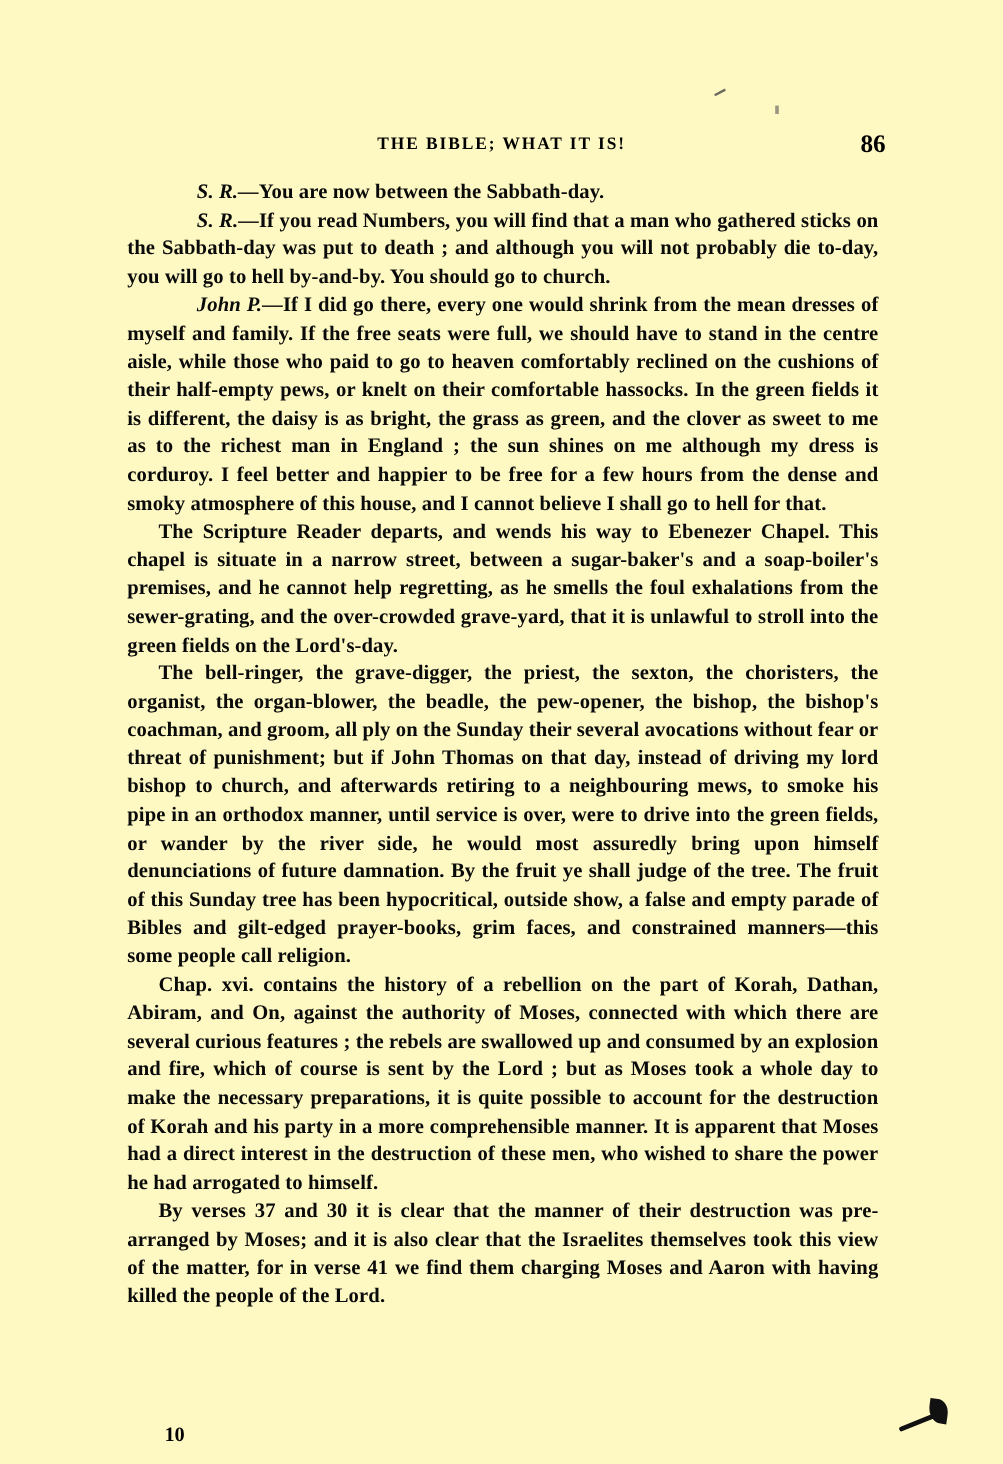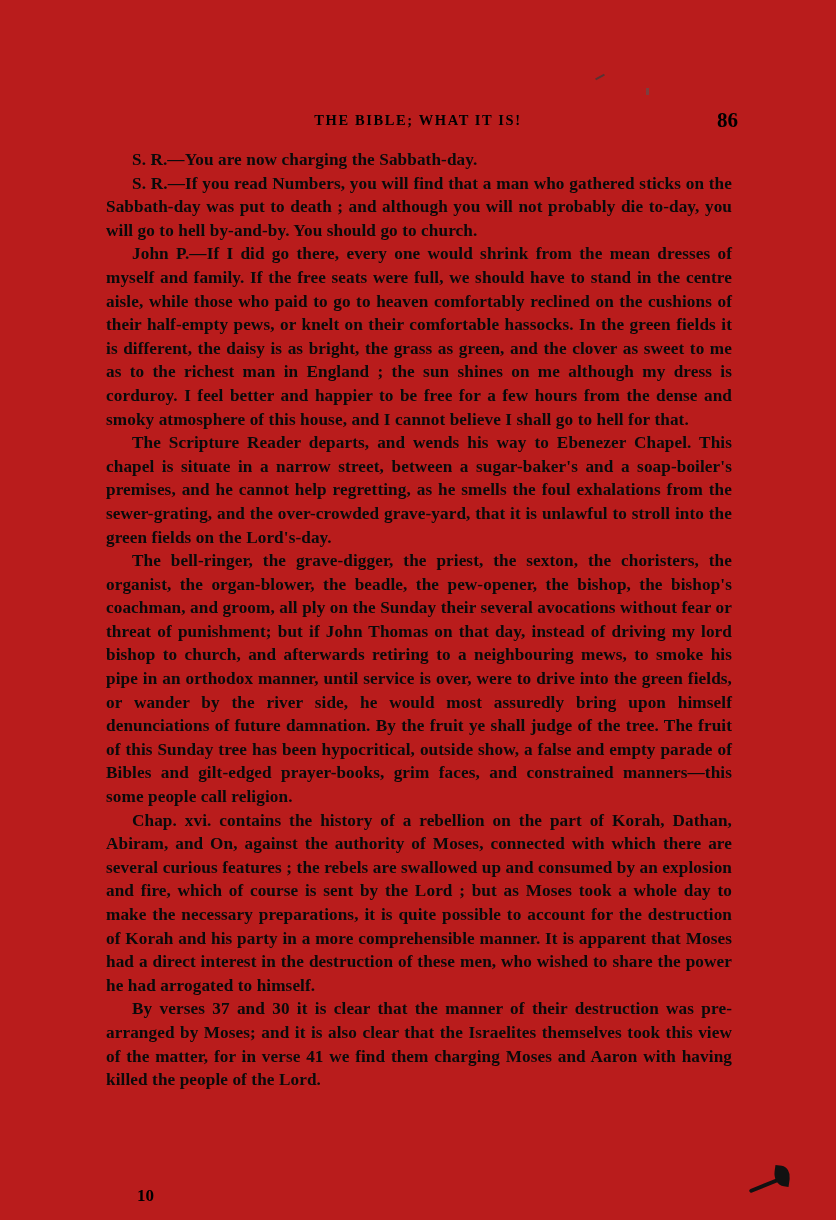--- a/index.html
+++ b/index.html
@@ -13,21 +13,21 @@
     position: relative;
     font-family: "Liberation Serif", serif;
     color: #000000;
     overflow: hidden;
   }
   .page {
     position: absolute;
     left: 0; top: 0;
     width: 836px;
     height: 1220px;
-    background: #b91c1c;
+    background: #fef9c3;
   }
   .specks {
     position: absolute;
     pointer-events: none;
   }
   .speck1 {
     left: 595px; top: 76px;
     width: 10px; height: 2px;
     background: #3a3a3a;
     transform: rotate(-28deg);
@@ -74,21 +74,23 @@
     font-family: "Liberation Serif", serif;
     font-weight: 600;
     letter-spacing: 0.1px;
     color: #0a0a0a;
   }
   .body-text p {
     margin: 0;
     text-indent: 26px;
   }
   .speaker {
+    font-style: italic;
     font-weight: 700;
+    margin-left: 32px;
   }
   .page-bottom {
     position: absolute;
     left: 137px;
     top: 1186px;
     font-size: 17px;
     font-weight: 600;
     font-family: "Liberation Serif", serif;
   }
   .corner-mark {
@@ -123,21 +125,21 @@
 
   <div class="specks speck1"></div>
   <div class="specks speck2"></div>
 
   <div class="header">
     <div class="running-head">THE BIBLE; WHAT IT IS!</div>
     <div class="folio">86</div>
   </div>
 
   <div class="body-text" id="body-text">
-      <p><span class="speaker">S. R.—</span><span>You are now charging the Sabbath-day.</span></p>
+      <p><span class="speaker">S. R.—</span><span>You are now between the Sabbath-day.</span></p>
       <p><span class="speaker">S. R.—</span><span>If you read Numbers, you will find that a man who gathered sticks on the Sabbath-day was put to death ; and although you will not probably die to-day, you will go to hell by-and-by.  You should go to church.</span></p>
       <p><span class="speaker">John P.—</span><span>If I did go there, every one would shrink from the mean dresses of myself and family.  If the free seats were full, we should have to stand in the centre aisle, while those who paid to go to heaven comfortably reclined on the cushions of their half-empty pews, or knelt on their comfortable hassocks.  In the green fields it is different, the daisy is as bright, the grass as green, and the clover as sweet to me as to the richest man in England ; the sun shines on me although my dress is corduroy.  I feel better and happier to be free for a few hours from the dense and smoky atmosphere of this house, and I cannot believe I shall go to hell for that.</span></p>
       <p><span>The Scripture Reader departs, and wends his way to Ebenezer Chapel.  This chapel is situate in a narrow street, between a sugar-baker's and a soap-boiler's premises, and he cannot help regretting, as he smells the foul exhalations from the sewer-grating, and the over-crowded grave-yard, that it is unlawful to stroll into the green fields on the Lord's-day.</span></p>
       <p><span>The bell-ringer, the grave-digger, the priest, the sexton, the choristers, the organist, the organ-blower, the beadle, the pew-opener, the bishop, the bishop's coachman, and groom, all ply on the Sunday their several avocations without fear or threat of punishment; but if John Thomas on that day, instead of driving my lord bishop to church, and afterwards retiring to a neighbouring mews, to smoke his pipe in an orthodox manner, until service is over, were to drive into the green fields, or wander by the river side, he would most assuredly bring upon himself denunciations of future damnation.  By the fruit ye shall judge of the tree.  The fruit of this Sunday tree has been hypocritical, outside show, a false and empty parade of Bibles and gilt-edged prayer-books, grim faces, and constrained manners—this some people call religion.</span></p>
       <p><span>Chap. xvi. contains the history of a rebellion on the part of Korah, Dathan, Abiram, and On, against the authority of Moses, connected with which there are several curious features ; the rebels are swallowed up and consumed by an explosion and fire, which of course is sent by the Lord ; but as Moses took a whole day to make the necessary preparations, it is quite possible to account for the destruction of Korah and his party in a more comprehensible manner.  It is apparent that Moses had a direct interest in the destruction of these men, who wished to share the power he had arrogated to himself.</span></p>
       <p><span>By verses 37 and 30 it is clear that the manner of their destruction was pre-arranged by Moses; and it is also clear that the Israelites themselves took this view of the matter, for in verse 41 we find them charging Moses and Aaron with having killed the people of the Lord.</span></p>
     </div>
 
   <div class="page-bottom">10</div>
 

